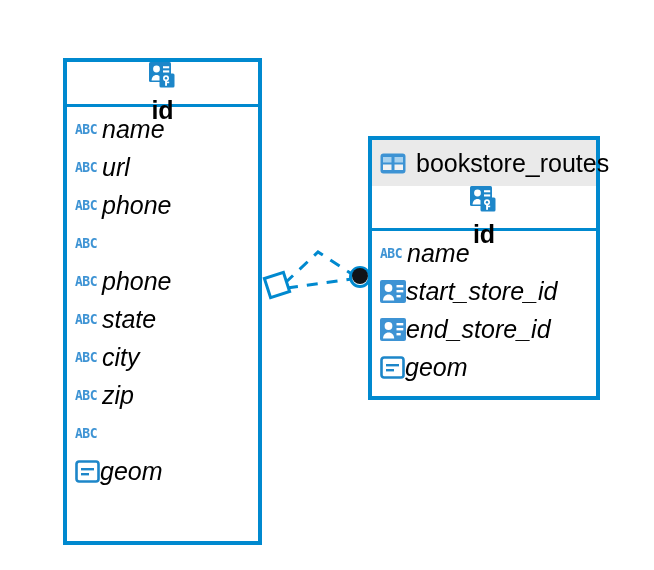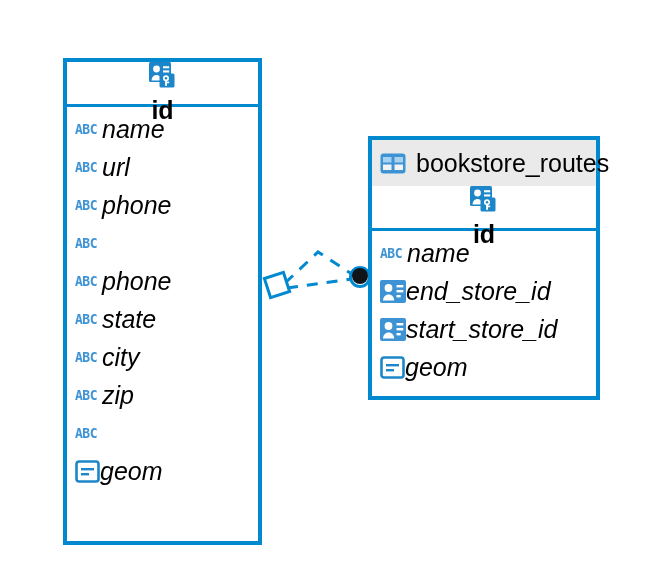--- a/index.html
+++ b/index.html
@@ -286,35 +286,35 @@
         <span class="icon fk">
           <svg viewBox="0 0 26 23" xmlns="http://www.w3.org/2000/svg">
             <rect x="0" y="0" width="26" height="23" rx="2" fill="#3d93d4"></rect>
             <circle cx="8.5" cy="8" r="3.9" fill="#ffffff"></circle>
             <path d="M3 20.5c0-3.6 2.5-6.1 5.6-6.1s5.6 2.5 5.6 6.1z" fill="#ffffff"></path>
             <rect x="16.5" y="5" width="6.8" height="2.4" fill="#ffffff"></rect>
             <rect x="16.5" y="10" width="6.8" height="2.4" fill="#ffffff"></rect>
             <rect x="16.5" y="15" width="4.2" height="2.4" fill="#ffffff"></rect>
           </svg>
         </span>
-        <span class="col-label">end_store_id</span>
+        <span class="col-label">start_store_id</span>
       </div>
 
       <div class="col-row">
         <span class="icon fk">
           <svg viewBox="0 0 26 23" xmlns="http://www.w3.org/2000/svg">
             <rect x="0" y="0" width="26" height="23" rx="2" fill="#3d93d4"></rect>
             <circle cx="8.5" cy="8" r="3.9" fill="#ffffff"></circle>
             <path d="M3 20.5c0-3.6 2.5-6.1 5.6-6.1s5.6 2.5 5.6 6.1z" fill="#ffffff"></path>
             <rect x="16.5" y="5" width="6.8" height="2.4" fill="#ffffff"></rect>
             <rect x="16.5" y="10" width="6.8" height="2.4" fill="#ffffff"></rect>
             <rect x="16.5" y="15" width="4.2" height="2.4" fill="#ffffff"></rect>
           </svg>
         </span>
-        <span class="col-label">start_store_id</span>
+        <span class="col-label">end_store_id</span>
       </div>
 
       <div class="col-row">
         <span class="icon geom">
           <svg viewBox="0 0 25 23" xmlns="http://www.w3.org/2000/svg">
             <rect x="1.5" y="1.5" width="22" height="20" rx="2.5" fill="#ffffff" stroke="#1d86c9" stroke-width="2.6"></rect>
             <rect x="6" y="8" width="13" height="2.4" fill="#1d86c9"></rect>
             <rect x="6" y="13" width="8" height="2.4" fill="#1d86c9"></rect>
           </svg>
         </span>

